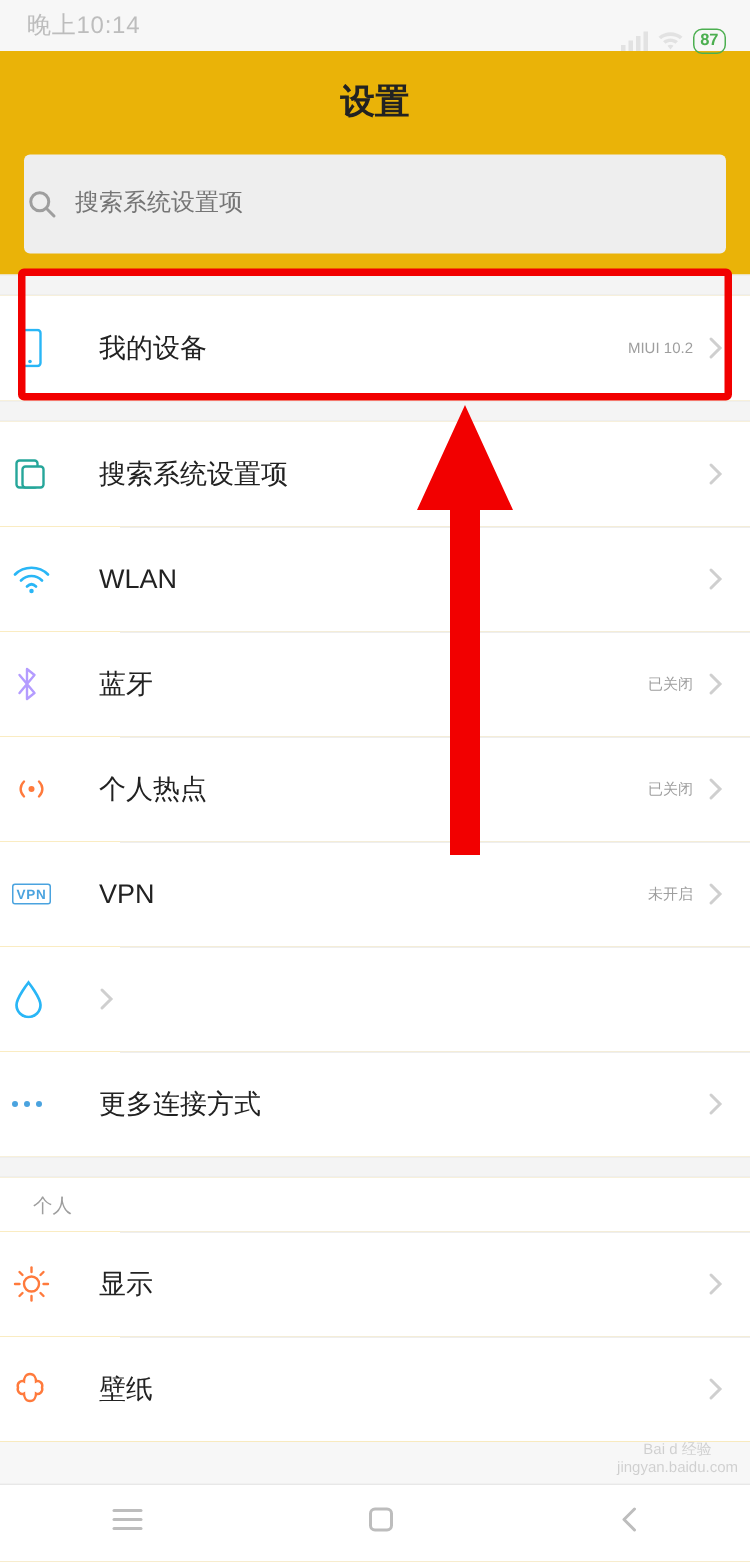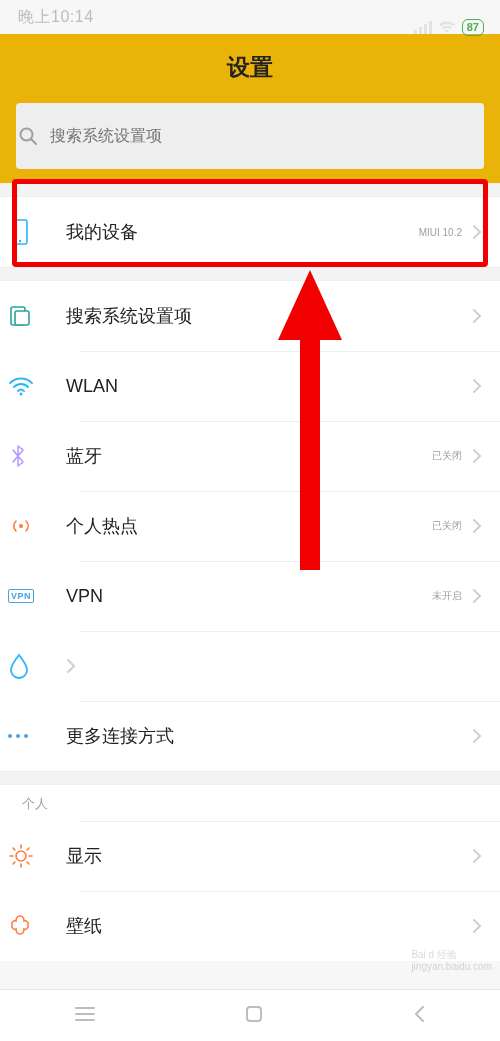--- a/index.html
+++ b/index.html
@@ -20,21 +20,21 @@
   .row + .row::before,
   .group-header + .row::before { content: ""; position: absolute; left: 80px; right: 0; top: 0; height: 1px; background: #eeeeee; }
   .row .icon { width: 58px; display: flex; align-items: center; justify-content: flex-start; flex-shrink: 0; }
   .row .label { flex: 1; font-size: 18px; color: #222; }
   .row .value { font-size: 10px; color: #9e9e9e; margin-right: 10px; }
   .row .chev { color: #cfcfcf; flex-shrink: 0; }
   .highlight-box { position: absolute; border: 5px solid #f20000; border-radius: 4px; pointer-events: none; }
   .arrow-overlay { position: absolute; pointer-events: none; }
   .nav-bar { position: absolute; bottom: 0; left: 0; right: 0; height: 52px; display: flex; align-items: center; justify-content: space-around; background: #fff; border-top: 1px solid #e8e8e8; }
   .nav-btn { color: #bdbdbd; }
-  .watermark { position: absolute; right: 8px; bottom: 68px; font-size: 10px; color: rgba(0,0,0,0.16); text-align: left; line-height: 1.2; }
+  .watermark { position: absolute; right: 8px; bottom: 56px; font-size: 10px; color: rgba(0,0,0,0.16); text-align: center; line-height: 1.2; }
   .vpn-chip { font-size: 9px; border: 1px solid #4aa3df; color: #4aa3df; border-radius: 2px; padding: 1px 2px; font-weight: 600; letter-spacing: 0.5px; }
   .dots { display: flex; gap: 4px; }
   .dots span { width: 4px; height: 4px; background: #4aa3df; border-radius: 50%; }
 </style>
 </head>
 <body>
 
 <div class="status-bar">
   <div class="status-left">晚上10:14</div>
   <div class="status-right">

